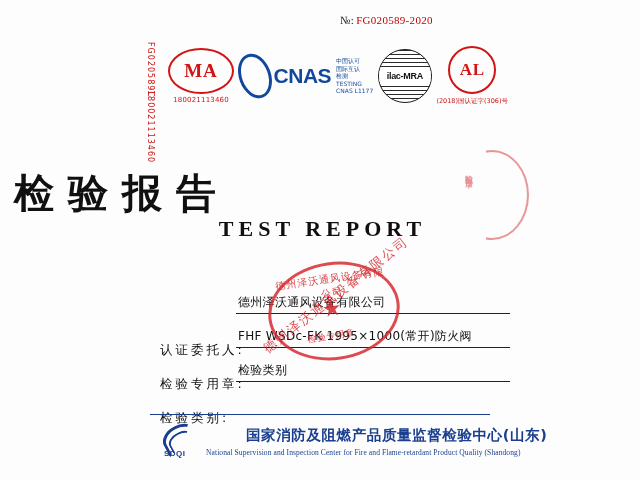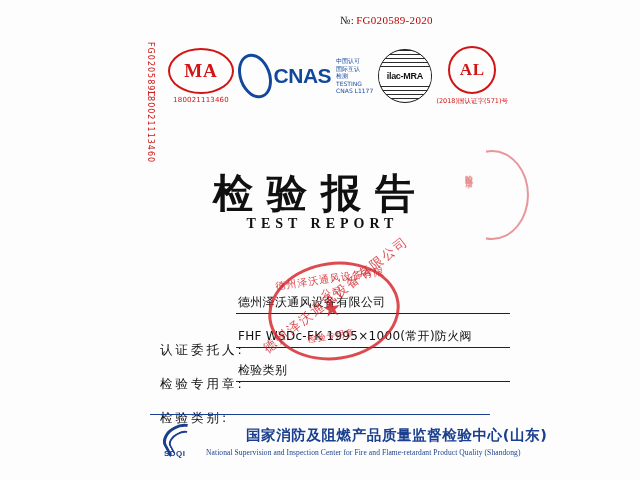--- a/index.html
+++ b/index.html
@@ -167,34 +167,33 @@
     font-size: 6.5px;
     color: #d11414;
     font-family: "DejaVu Sans", sans-serif;
   }
 
   
   .title-cn {
     position: absolute;
     left: 0; right: 12px;
     top: 166px;
-    text-align: center;
     font-size: 40px;
     font-weight: bold;
     letter-spacing: 14px;
     text-indent: 14px;
     color: #101010;
     font-family: "DejaVu Serif", serif;
   }
   .title-en {
     position: absolute;
     left: 0; right: 0;
     top: 216px;
     text-align: center;
-    font-size: 14px;
+    font-size: 22px;
     font-weight: bold;
     letter-spacing: 5px;
     text-indent: 5px;
     color: #101010;
     font-family: "Liberation Serif", serif;
   }
 
   
   .fields {
     position: absolute;
@@ -421,21 +420,21 @@
     </div>
 
     <div class="logo-box">
       <div class="ilac-circ">
         <div class="band">ilac-MRA</div>
       </div>
     </div>
 
     <div class="logo-box">
       <div class="cal-circ">AL</div>
-      <div class="cal-code">(2018)国认证字(571)号</div>
+      <div class="cal-code">(2018)国认证字(306)号</div>
     </div>
 
   </div>
 
   <div class="title-cn">检验报告</div>
   <div class="title-en">TEST REPORT</div>
 
   <div class="fields">
     <div class="field-row">
       <span class="field-label">认证委托人:</span>

